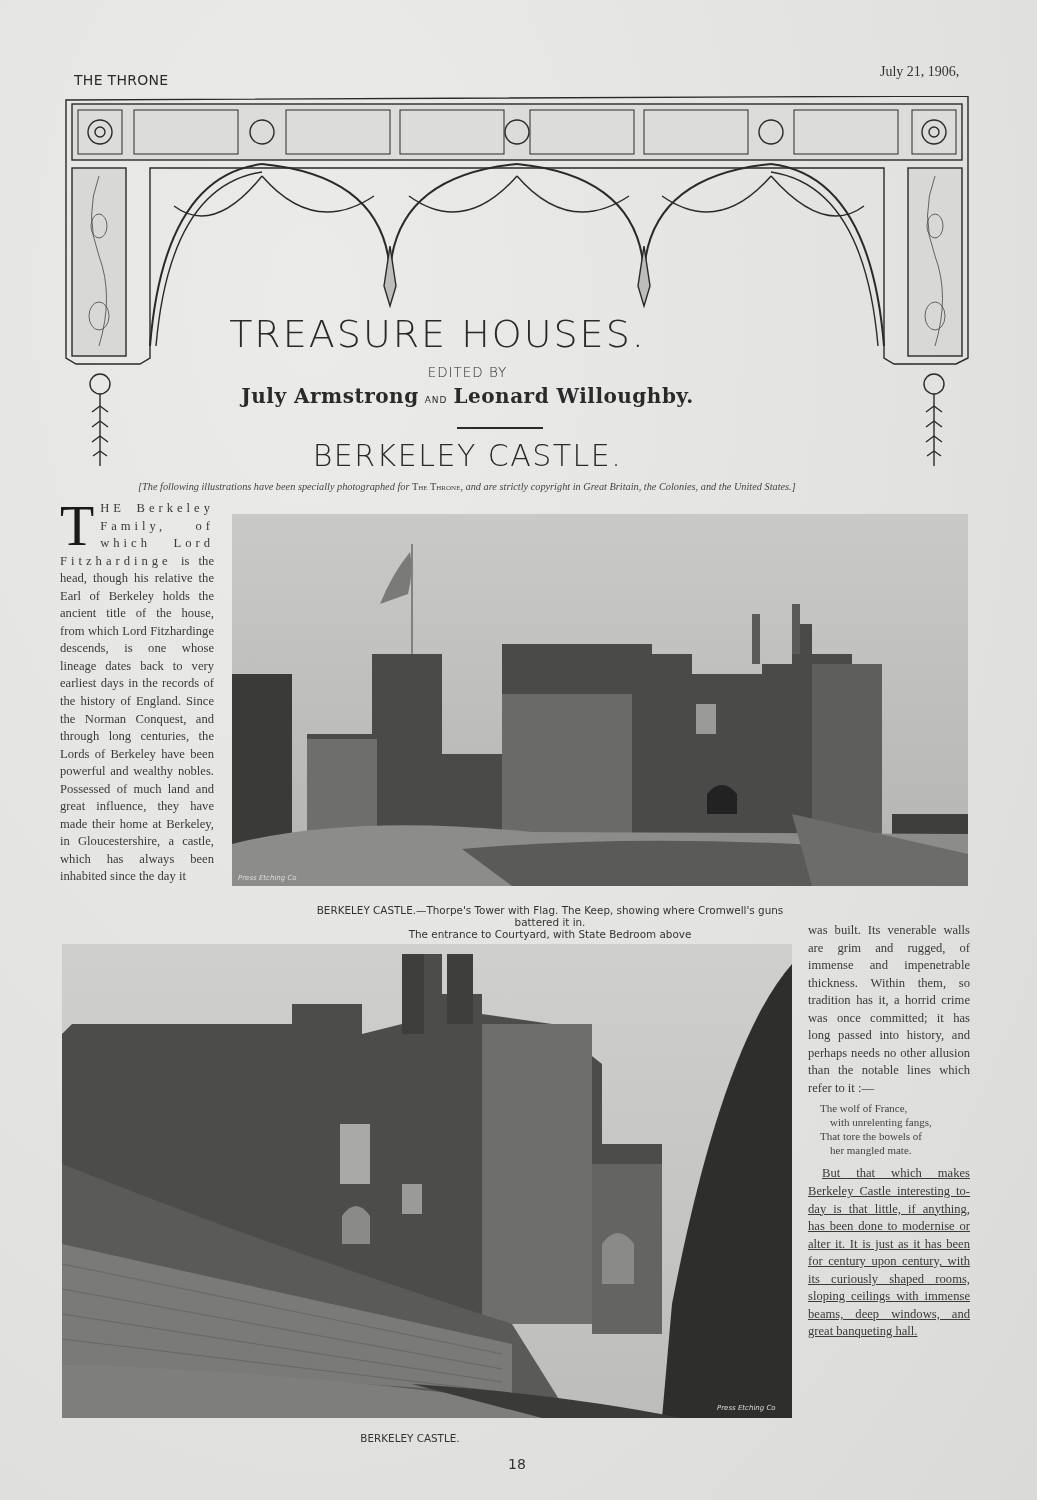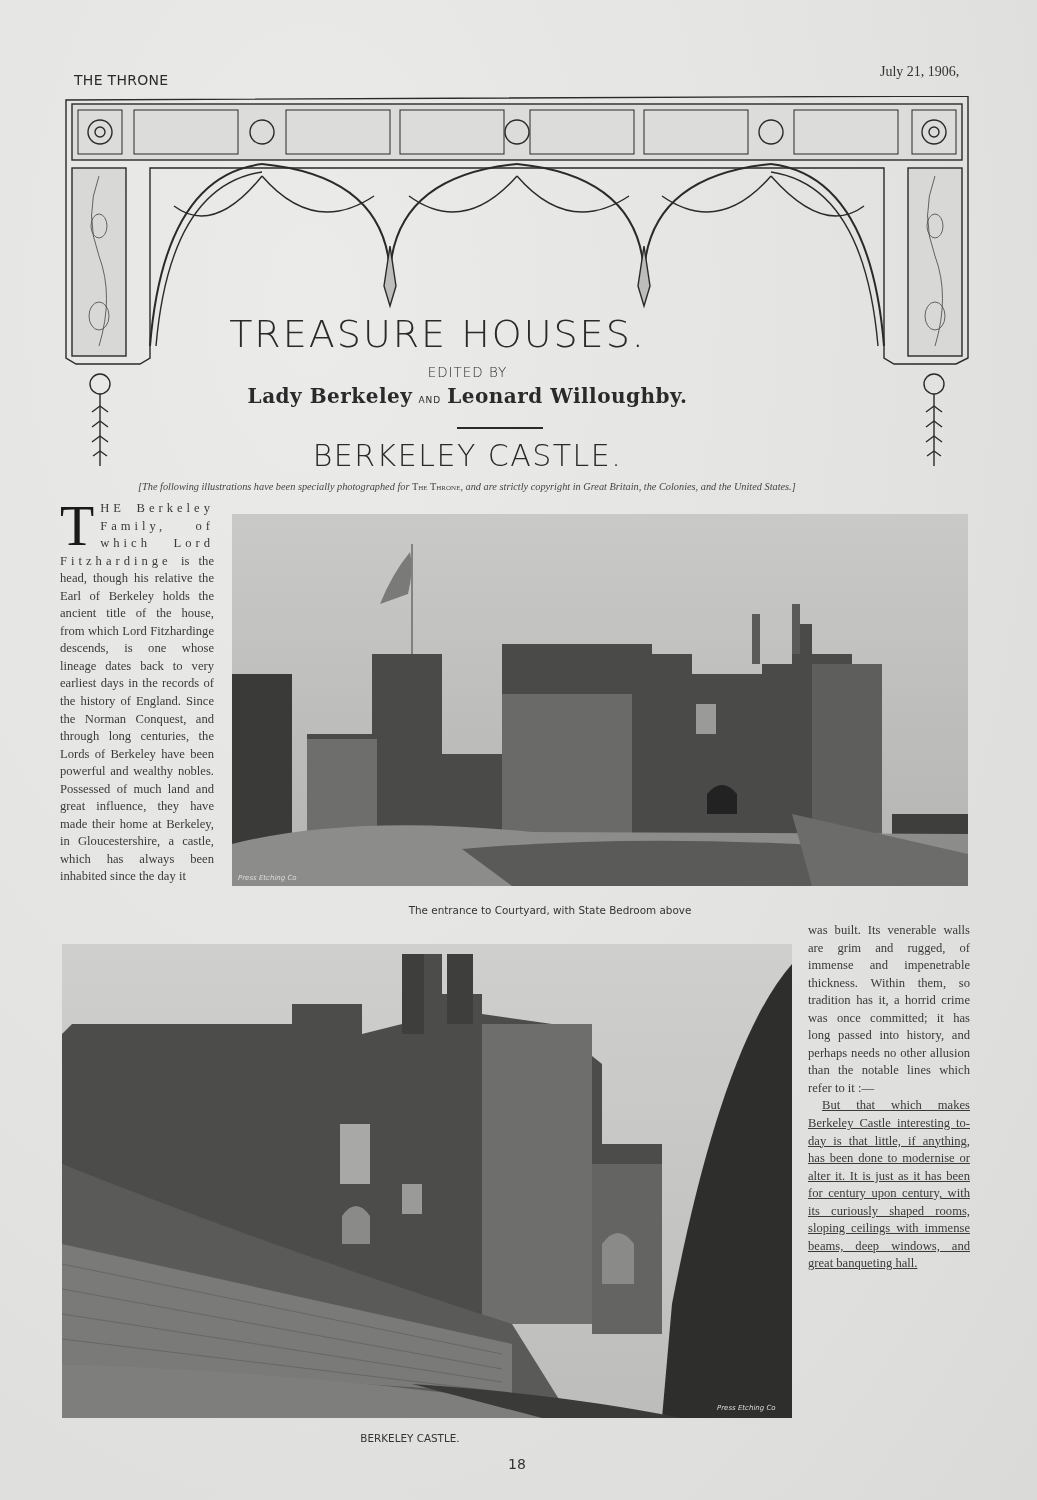--- a/index.html
+++ b/index.html
@@ -139,21 +139,21 @@
       <circle cx="870" cy="288" r="10"></circle>
       <path d="M870 298 L870 370"></path>
       <path d="M870 310 l-8 6 M870 310 l8 6 M870 325 l-8 6 M870 325 l8 6 M870 340 l-8 6 M870 340 l8 6 M870 355 l-7 5 M870 355 l7 5"></path>
     </g>
   </svg>
 </div>
 
 <div class="abs title t-main">TREASURE HOUSES.</div>
 <div class="abs title t-edited">EDITED BY</div>
 <div class="abs title t-editors">
-  <span>Lady Berkeley</span><span class="and">AND</span><span>Leonard Willoughby.</span>
+  <span>July Armstrong</span><span class="and">AND</span><span>Leonard Willoughby.</span>
 </div>
 <div class="abs rule"></div>
 <div class="abs title t-sub">BERKELEY CASTLE.</div>
 
 <div class="abs copyright">
   <span>[The following illustrations have been specially photographed for </span><span class="sc">The Throne</span><span>, and are strictly copyright in Great Britain, the Colonies, and the United States.]</span>
 </div>
 
 <div class="abs col col-left">
   <p>
@@ -187,20 +187,21 @@
     <rect x="0" y="160" width="60" height="200" fill="#3a3a38"></rect>
     <rect x="660" y="300" width="76" height="60" fill="#3e3e3c"></rect>
 
     <path d="M0 330 Q 120 300 300 318 L 736 320 L 736 372 L 0 372 Z" fill="#8c8c8a"></path>
     <path d="M230 335 Q 400 320 600 332 L 736 372 L 280 372 Z" fill="#5a5a58"></path>
     <path d="M560 300 L 736 340 L 736 372 L 580 372 Z" fill="#6c6c6a"></path>
     <text x="6" y="366" class="credit" fill="#ddd">Press Etching Co</text>
   </svg>
 </div>
 <div class="abs caption cap1">
+  <div>BERKELEY CASTLE.—Thorpe's Tower with Flag. The Keep, showing where Cromwell's guns battered it in.</div>
   <div>The entrance to Courtyard, with State Bedroom above</div>
 </div>
 
 <div class="abs photo photo2">
   <svg viewBox="0 0 730 474" preserveAspectRatio="none">
     <defs>
       <linearGradient id="sky2" x1="0" y1="0" x2="0" y2="1">
         <stop offset="0" stop-color="#cfcfcd"></stop>
           <stop offset="1" stop-color="#bdbdbb"></stop>
       </linearGradient>
@@ -230,16 +231,22 @@
 
     <path d="M0 420 Q 300 430 560 474 L 0 474 Z" fill="#7e7e7c"></path>
     <path d="M350 440 Q 500 450 620 474 L 480 474 Z" fill="#3a3a38"></path>
     <text x="655" y="466" class="credit" fill="#ddd">Press Etching Co</text>
   </svg>
 </div>
 <div class="abs caption cap2">BERKELEY CASTLE.</div>
 
 <div class="abs col col-right">
   <p>was built. Its venerable walls are grim and rugged, of immense and impenetrable thickness. Within them, so tradition has it, a horrid crime was once committed; it has long passed into history, and perhaps needs no other allusion than the notable lines which refer to it :—</p>
+  <div class="verse">
+    <div>The wolf of France,</div>
+    <div>with unrelenting fangs,</div>
+    <div>That tore the bowels of</div>
+    <div>her mangled mate.</div>
+  </div>
   <p class="indent">But that which makes Berkeley Castle interesting to-day is that little, if anything, has been done to modernise or alter it. It is just as it has been for century upon century, with its curiously shaped rooms, sloping ceilings with immense beams, deep windows, and great banqueting hall.</p>
 </div>
 
 <div class="abs folio">18</div>
 
 </body></html>

